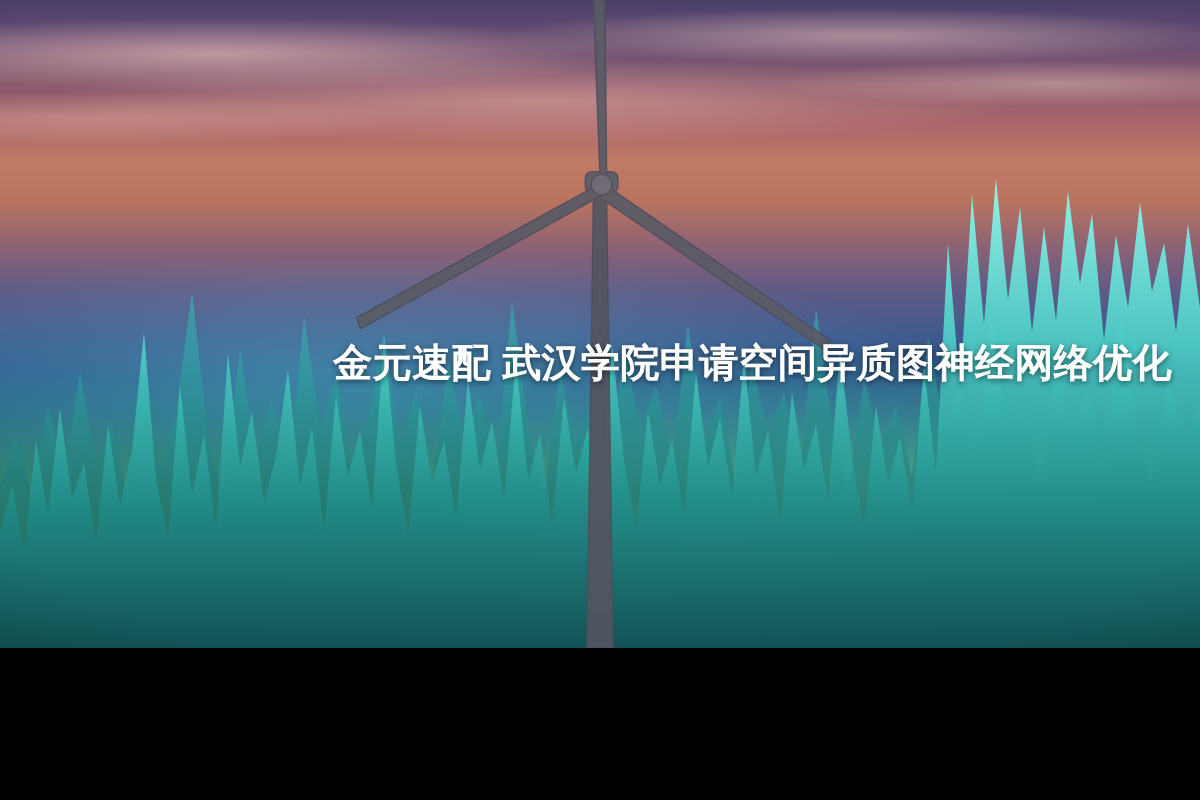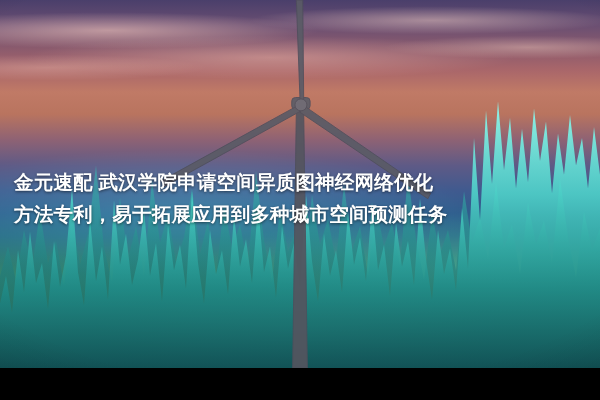--- a/index.html
+++ b/index.html
@@ -3,23 +3,24 @@
 <meta charset="utf-8">
 <style>
   html, body {
     margin: 0;
     padding: 0;
     background: #000;
   }
   #stage {
     position: relative;
     width: 600px;
-    height: 368px;
+    height: 324px;
     overflow: hidden;
     font-family: "Liberation Sans", sans-serif;
+    text-align: right;
   }
 
   
   .bg-sky {
     position: absolute;
     inset: 0;
     background:
       linear-gradient(to bottom,
         #4a3f6b 0%,
         #6b4f72 7%,
@@ -182,18 +183,17 @@
 
         <circle cx="301" cy="114" r="6.5" fill="#6a6b76"></circle>
       </g>
     </svg>
   </div>
 
   <div class="vignette"></div>
 
   <div class="caption">
     <div class="line">金元速配 武汉学院申请空间异质图神经网络优化</div>
-    <div class="line">方法专利，易于拓展应用到多种城市空间预测任务</div>
   </div>
 
   <div class="corner-mark"></div>
 
 </div>
 
 </body></html>

